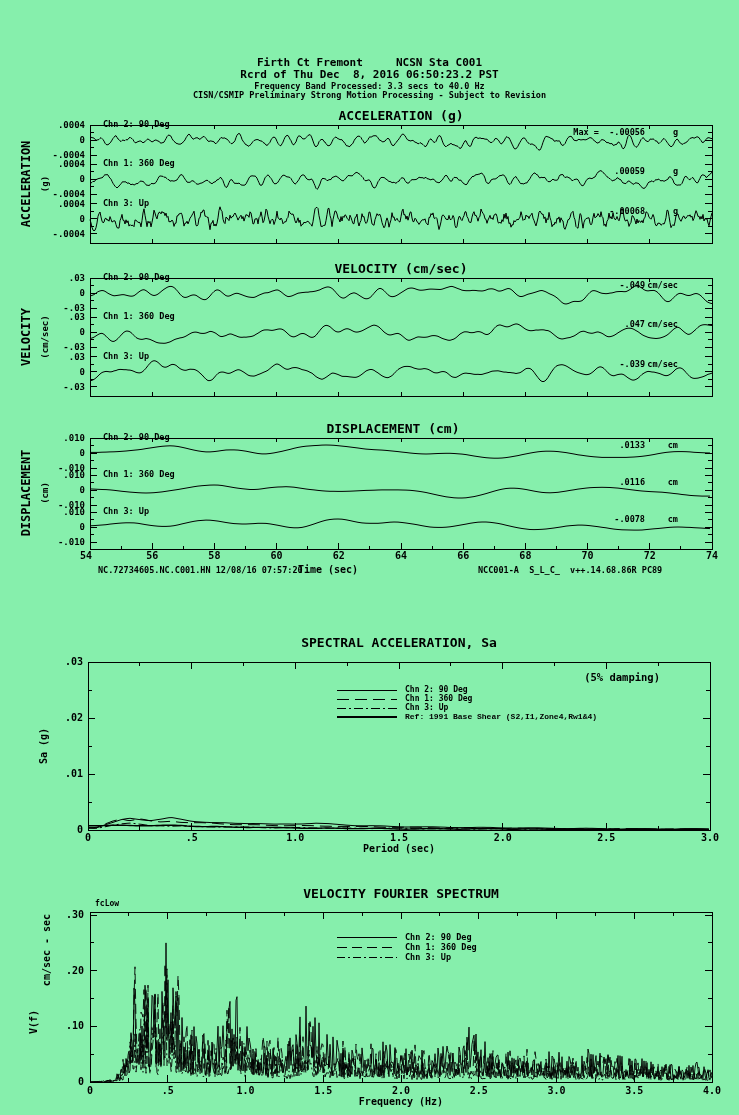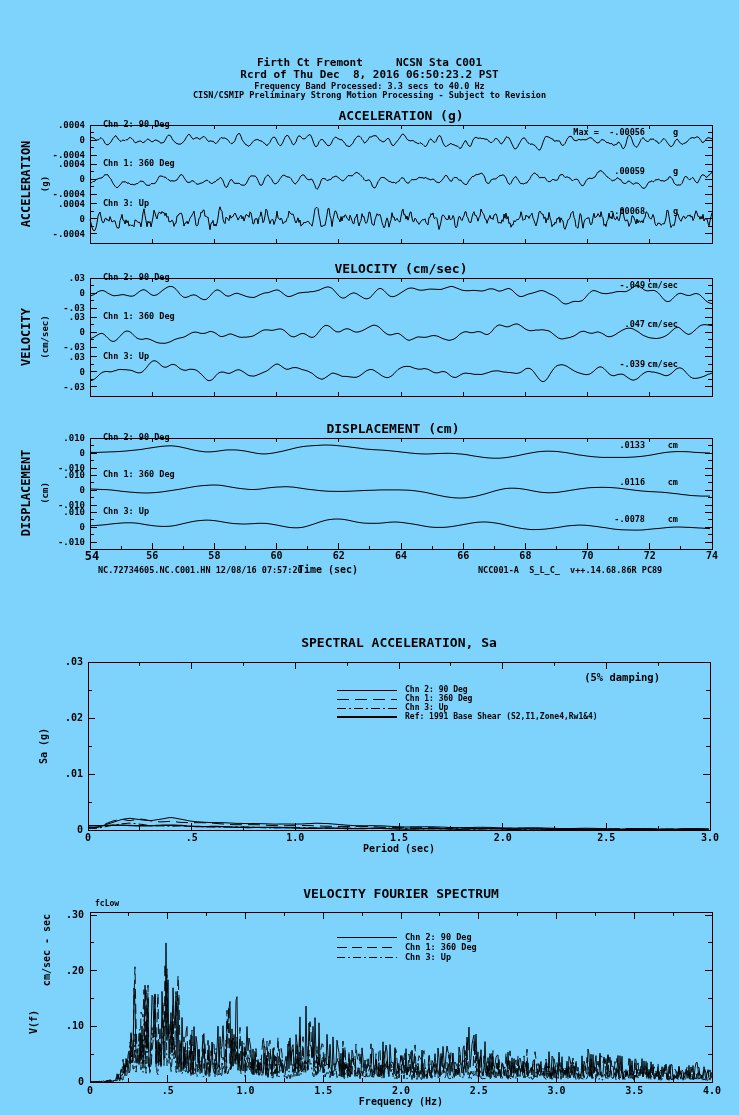--- a/index.html
+++ b/index.html
@@ -1,18 +1,18 @@
 <!DOCTYPE html>
 <html><head>
 <meta charset="utf-8">
 <title>Firth Ct Fremont — NCSN Sta C001</title>
 <style>
   *{margin:0;padding:0;box-sizing:border-box}
   html,body{background:#fff}
-  #canvas{position:relative;width:739px;height:1115px;background:#7dd3fc;
+  #canvas{position:relative;width:739px;height:1115px;background:#86efac;
           font-family:"DejaVu Sans Mono",monospace;color:#000;overflow:hidden}
   svg{position:absolute;top:0;left:0;shape-rendering:crispEdges}
   .hdr{position:absolute;left:0;width:739px;text-align:center;white-space:pre;line-height:1;font-weight:700}
   .slbl{position:absolute;white-space:pre;line-height:1;font-weight:700}
   .ctr{text-align:center}
   .rot{transform:translate(-50%,-50%) rotate(-90deg)}
   .lbl{position:absolute;white-space:pre;line-height:1;font-weight:700}
 </style>
 </head>
 <body>
@@ -363,21 +363,21 @@
       <div class="lbl" style="font-size: 9px; top: 505px; right: 654px; transform: translateY(-50%);">-.010</div>
       <div class="lbl" style="font-size: 8.5px; top: 474px; left: 103px; transform: translate(0px, -50%);">Chn 1: 360 Deg</div>
       <div class="lbl" style="font-size: 8.5px; top: 482px; right: 94px; transform: translateY(-50%);">.0116</div>
       <div class="lbl" style="font-size: 8.5px; top: 482px; right: 61px; transform: translateY(-50%);">cm</div>
       <div class="lbl" style="font-size: 9px; top: 512px; right: 654px; transform: translateY(-50%);">.010</div>
       <div class="lbl" style="font-size: 9px; top: 527px; right: 654px; transform: translateY(-50%);">0</div>
       <div class="lbl" style="font-size: 9px; top: 542px; right: 654px; transform: translateY(-50%);">-.010</div>
       <div class="lbl" style="font-size: 8.5px; top: 511px; left: 103px; transform: translate(0px, -50%);">Chn 3: Up</div>
       <div class="lbl" style="font-size: 8.5px; top: 519px; right: 94px; transform: translateY(-50%);">-.0078</div>
       <div class="lbl" style="font-size: 8.5px; top: 519px; right: 61px; transform: translateY(-50%);">cm</div>
-      <div class="lbl" style="font-size: 12px; top: 556px; left: 92px; transform: translate(-50%, -50%); text-align: center;">54</div>
+      <div class="lbl" style="font-size: 10px; top: 556px; left: 86px; transform: translate(-50%, -50%); text-align: center;">54</div>
       <div class="lbl" style="font-size: 10px; top: 556px; left: 152.2px; transform: translate(-50%, -50%);">56</div>
       <div class="lbl" style="font-size: 10px; top: 556px; left: 214.4px; transform: translate(-50%, -50%);">58</div>
       <div class="lbl" style="font-size: 10px; top: 556px; left: 276.6px; transform: translate(-50%, -50%);">60</div>
       <div class="lbl" style="font-size: 10px; top: 556px; left: 338.8px; transform: translate(-50%, -50%);">62</div>
       <div class="lbl" style="font-size: 10px; top: 556px; left: 401px; transform: translate(-50%, -50%);">64</div>
       <div class="lbl" style="font-size: 10px; top: 556px; left: 463.2px; transform: translate(-50%, -50%);">66</div>
       <div class="lbl" style="font-size: 10px; top: 556px; left: 525.4px; transform: translate(-50%, -50%);">68</div>
       <div class="lbl" style="font-size: 10px; top: 556px; left: 587.6px; transform: translate(-50%, -50%);">70</div>
       <div class="lbl" style="font-size: 10px; top: 556px; left: 649.8px; transform: translate(-50%, -50%);">72</div>
       <div class="lbl" style="font-size: 10px; top: 556px; left: 712px; transform: translate(-50%, -50%);">74</div>
@@ -388,21 +388,21 @@
       <div class="lbl" style="font-size: 10px; top: 838px; left: 88px; transform: translate(-50%, -50%);">0</div>
       <div class="lbl" style="font-size: 10px; top: 838px; left: 191.667px; transform: translate(-50%, -50%);">.5</div>
       <div class="lbl" style="font-size: 10px; top: 838px; left: 295.333px; transform: translate(-50%, -50%);">1.0</div>
       <div class="lbl" style="font-size: 10px; top: 838px; left: 399px; transform: translate(-50%, -50%);">1.5</div>
       <div class="lbl" style="font-size: 10px; top: 838px; left: 502.667px; transform: translate(-50%, -50%);">2.0</div>
       <div class="lbl" style="font-size: 10px; top: 838px; left: 606.333px; transform: translate(-50%, -50%);">2.5</div>
       <div class="lbl" style="font-size: 10px; top: 838px; left: 710px; transform: translate(-50%, -50%);">3.0</div>
       <div class="lbl" style="font-size: 8px; top: 690px; left: 405px; transform: translate(0px, -50%);">Chn 2: 90 Deg</div>
       <div class="lbl" style="font-size: 8px; top: 699px; left: 405px; transform: translate(0px, -50%);">Chn 1: 360 Deg</div>
       <div class="lbl" style="font-size: 8px; top: 708px; left: 405px; transform: translate(0px, -50%);">Chn 3: Up</div>
-      <div class="lbl" style="font-size: 8px; top: 717px; left: 405px; transform: translate(0px, -50%);">Ref: 1991 Base Shear (S2,I1,Zone4,Rw1&amp;4)</div>
+      <div class="lbl" style="font-size: 8px; top: 717px; left: 405px; transform: translate(0px, -50%); font-family: Liberation Mono, monospace;">Ref: 1991 Base Shear (S2,I1,Zone4,Rw1&amp;4)</div>
       <div class="lbl" style="font-size: 10px; top: 915px; right: 655px; transform: translateY(-50%);">.30</div>
       <div class="lbl" style="font-size: 10px; top: 970.667px; right: 655px; transform: translateY(-50%);">.20</div>
       <div class="lbl" style="font-size: 10px; top: 1026.33px; right: 655px; transform: translateY(-50%);">.10</div>
       <div class="lbl" style="font-size: 10px; top: 1082px; right: 655px; transform: translateY(-50%);">0</div>
       <div class="lbl" style="font-size: 10px; top: 1091px; left: 90px; transform: translate(-50%, -50%);">0</div>
       <div class="lbl" style="font-size: 10px; top: 1091px; left: 167.75px; transform: translate(-50%, -50%);">.5</div>
       <div class="lbl" style="font-size: 10px; top: 1091px; left: 245.5px; transform: translate(-50%, -50%);">1.0</div>
       <div class="lbl" style="font-size: 10px; top: 1091px; left: 323.25px; transform: translate(-50%, -50%);">1.5</div>
       <div class="lbl" style="font-size: 10px; top: 1091px; left: 401px; transform: translate(-50%, -50%);">2.0</div>
       <div class="lbl" style="font-size: 10px; top: 1091px; left: 478.75px; transform: translate(-50%, -50%);">2.5</div>

